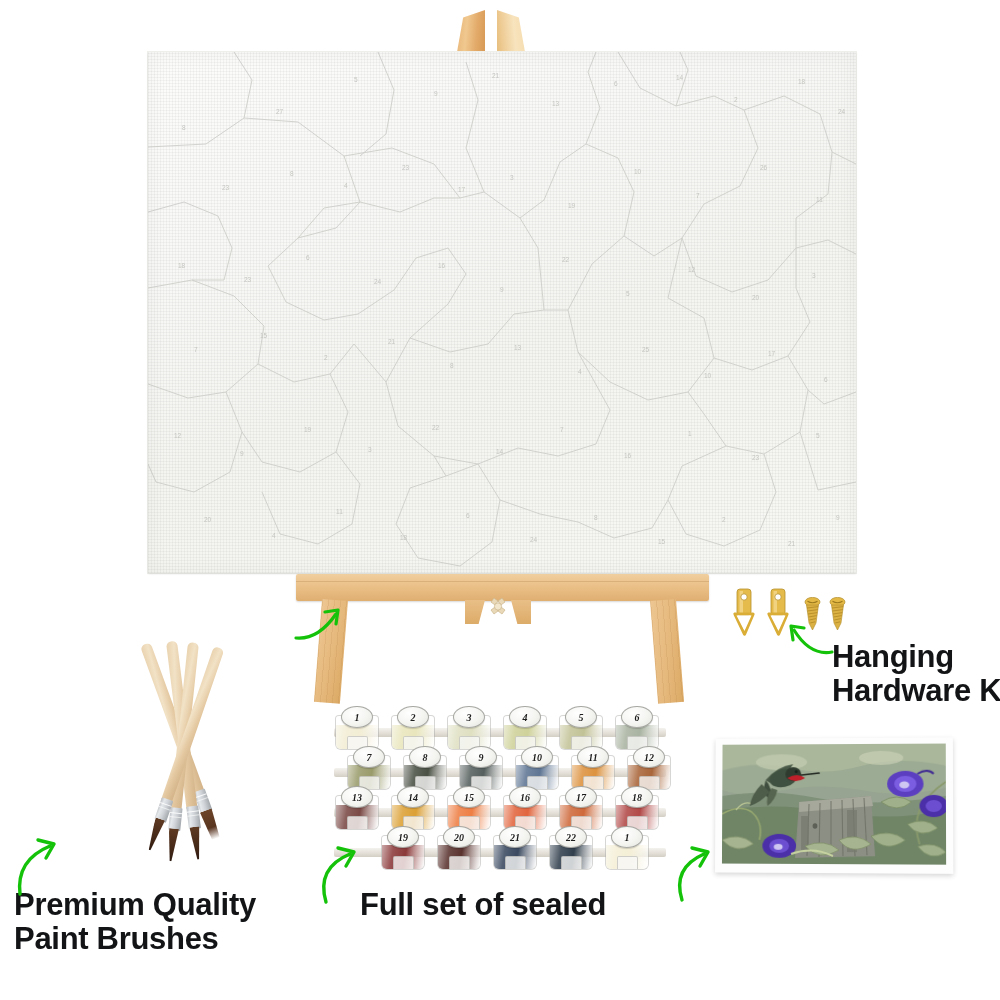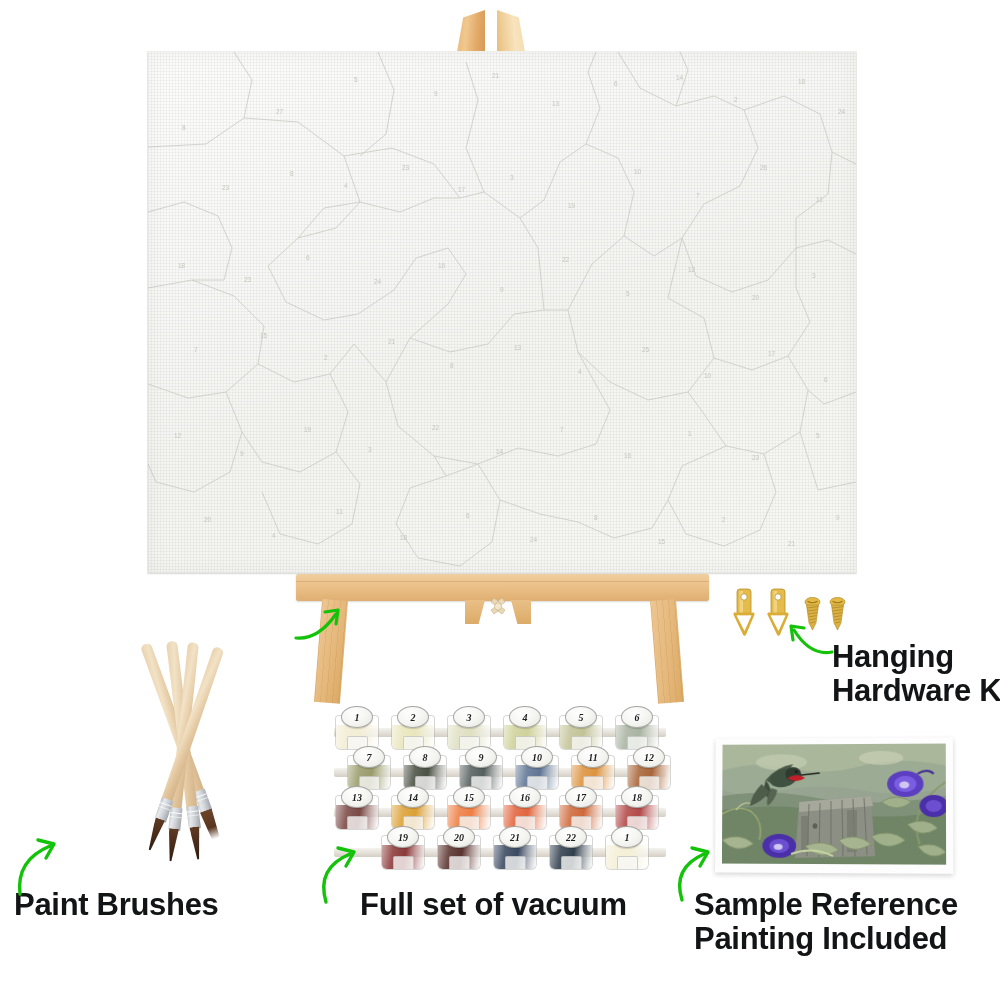--- a/index.html
+++ b/index.html
@@ -678,28 +678,25 @@
         </g>
       </svg>
     </div>
   </div>
 
   <div class="label lbl-hang">
     <div>Hanging</div>
     <div>Hardware Kit</div>
   </div>
   <div class="label lbl-brush">
+    <div>Premium Quality</div>
     <div>Paint Brushes</div>
   </div>
   <div class="label lbl-paints">
-    <div>Full set of vacuum</div>
-  </div>
-  <div class="label lbl-ref">
-    <div>Sample Reference</div>
-    <div>Painting Included</div>
+    <div>Full set of sealed</div>
   </div>
 
   <div class="arrow" style="left:292px; top:600px;">
     <svg width="60" height="46" viewBox="0 0 60 46">
       <path d="M4 38 Q26 40 44 14" stroke="#14c20a" stroke-width="3.2" fill="none" stroke-linecap="round"></path>
       <path d="M33 12 L46 10 L44 24" stroke="#14c20a" stroke-width="3.2" fill="none" stroke-linecap="round" stroke-linejoin="round"></path>
     </svg>
   </div>
 
   <div class="arrow" style="left:778px; top:622px;">

